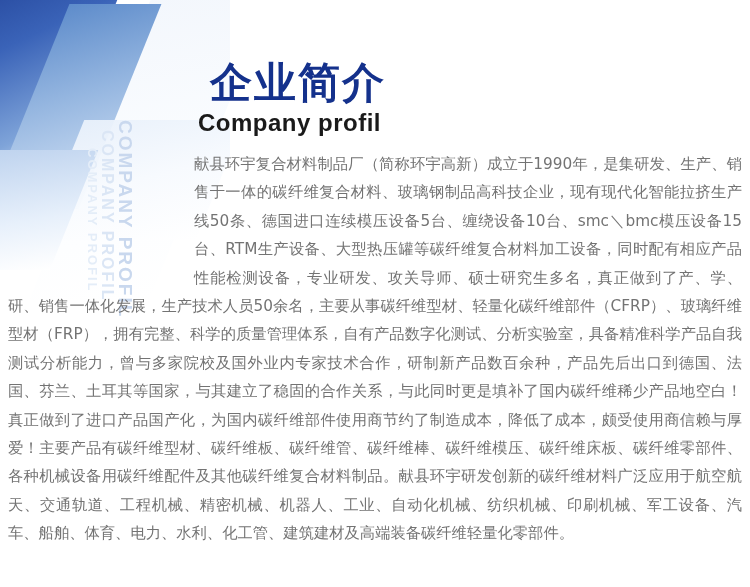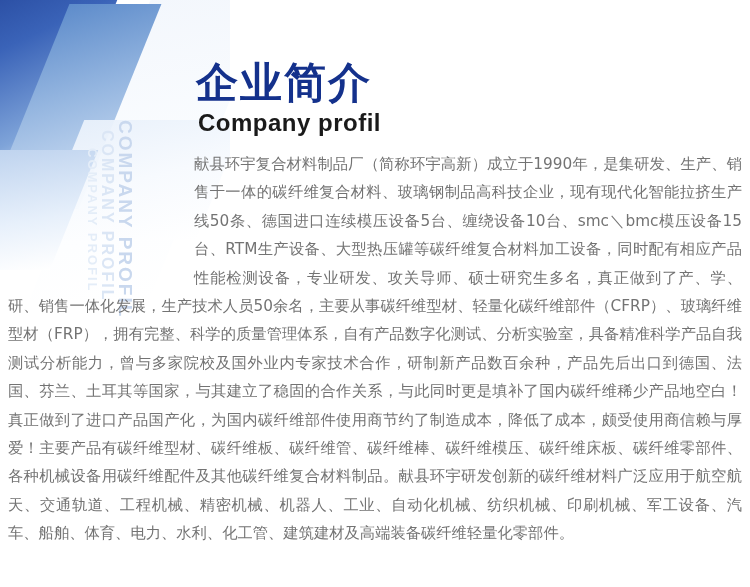--- a/index.html
+++ b/index.html
@@ -107,21 +107,21 @@
   .vert-3 {
     left: 100px;
     top: 148px;
     font-size: 13px;
     color: #e4edf8;
   }
 
   
   .title-cn {
     position: absolute;
-    left: 196px;
+    left: 210px;
     top: 55px;
     font-size: 42px;
     font-weight: bold;
     color: #14318c;
     letter-spacing: 2px;
     font-family: Liberation Sans, sans-serif;
   }
   .title-en {
     position: absolute;
     left: 198px;

